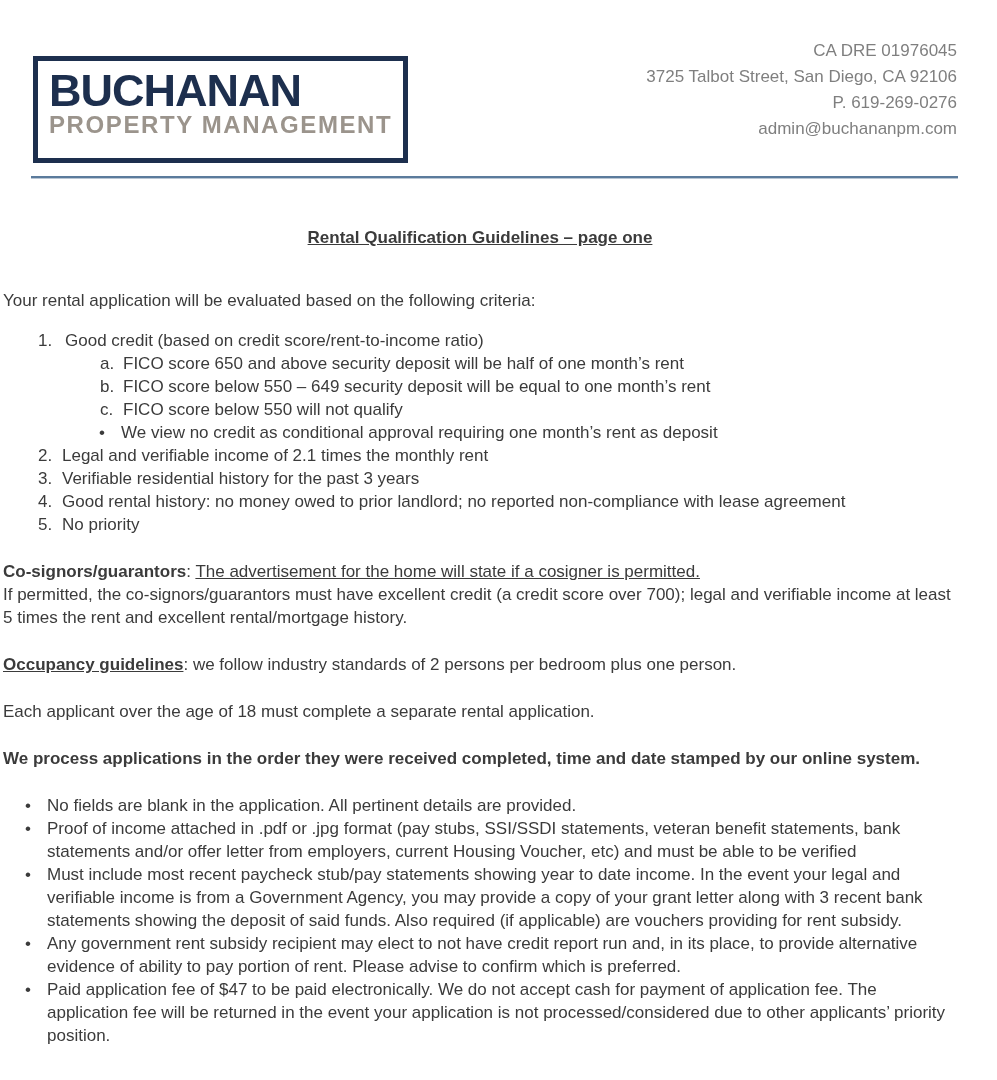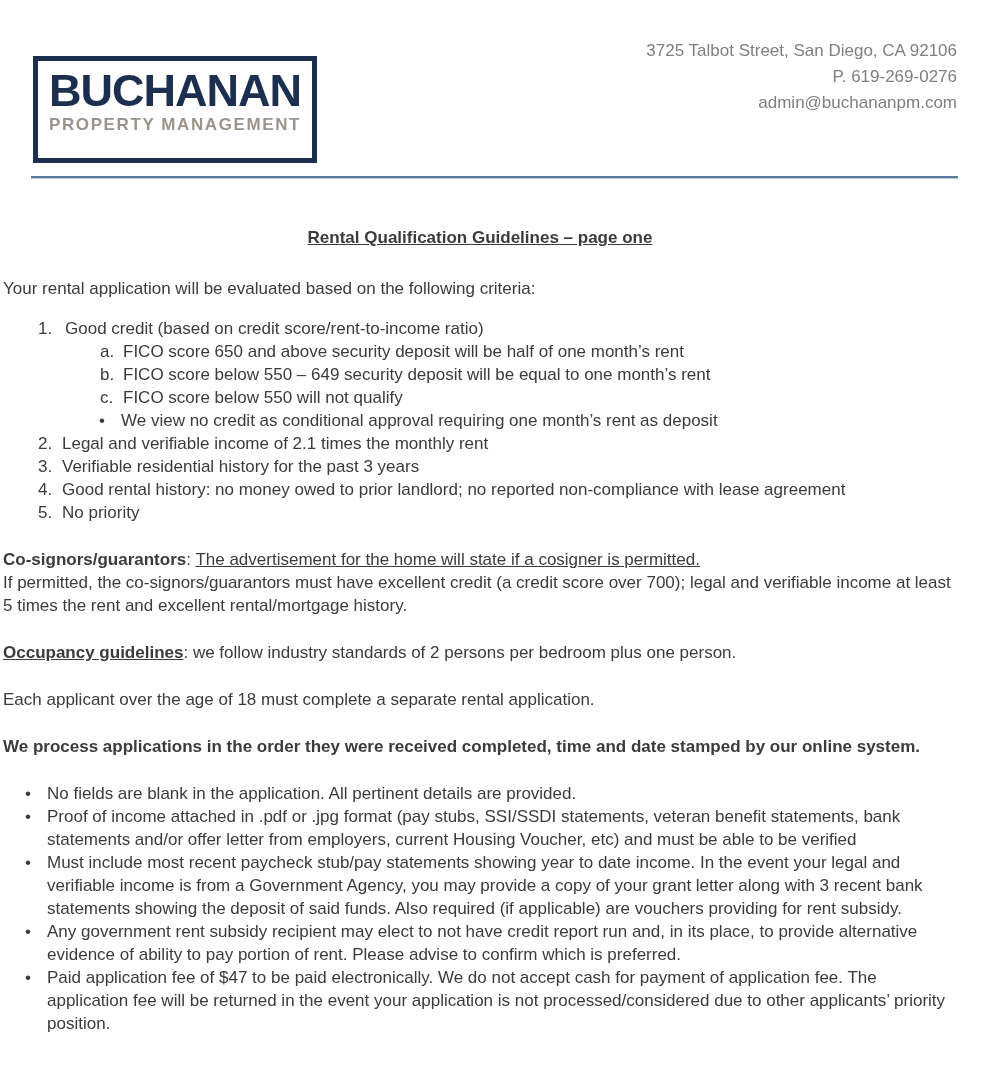--- a/index.html
+++ b/index.html
@@ -34,21 +34,21 @@
   }
   .logo-line1 {
     font-size: 45px;
     line-height: 46px;
     font-weight: bold;
     letter-spacing: -1px;
     color: #1d2f4e;
     white-space: nowrap;
   }
   .logo-line2 {
-    font-size: 17px;
+    font-size: 24px;
     line-height: 21px;
     font-weight: bold;
     letter-spacing: 1.6px;
     color: #9b948c;
     white-space: nowrap;
   }
   .contact {
     text-align: right;
     color: #7f7f7f;
     font-size: 17px;
@@ -65,21 +65,21 @@
   
   .content { padding: 0 40px 0 3px; }
 
   .doc-title {
     margin-top: 47px;
     text-align: center;
     font-weight: bold;
   }
   .doc-title .u { text-decoration: underline; margin-top: 40px; }
 
-  .intro { margin-top: 28px; }
+  .intro { margin-top: 40px; }
 
   .row { display: flex; }
   .row .txt { flex: 1; }
   .m-num  { flex: none; width: 24px; margin-left: 35px; }
   .m-num1 { flex: none; width: 27px; margin-left: 35px; }
   .m-alpha { flex: none; width: 23px; margin-left: 97px; }
   .m-dot1  { flex: none; width: 22px; margin-left: 96px; }
   .m-dot2  { flex: none; width: 22px; margin-left: 22px; }
 
   .b { font-weight: bold; margin-top: 32px; }
@@ -90,20 +90,21 @@
 <body>
 
 <div class="page">
 
   <div class="header">
     <div class="logo-box">
       <div class="logo-line1">BUCHANAN</div>
       <div class="logo-line2">PROPERTY MANAGEMENT</div>
     </div>
     <div class="contact">
+      <div>CA DRE 01976045</div>
       <div>3725 Talbot Street, San Diego, CA 92106</div>
       <div>P. 619-269-0276</div>
       <div>admin@buchananpm.com</div>
     </div>
   </div>
 
   <div class="header-divider"></div>
 
   <div class="content">
 

